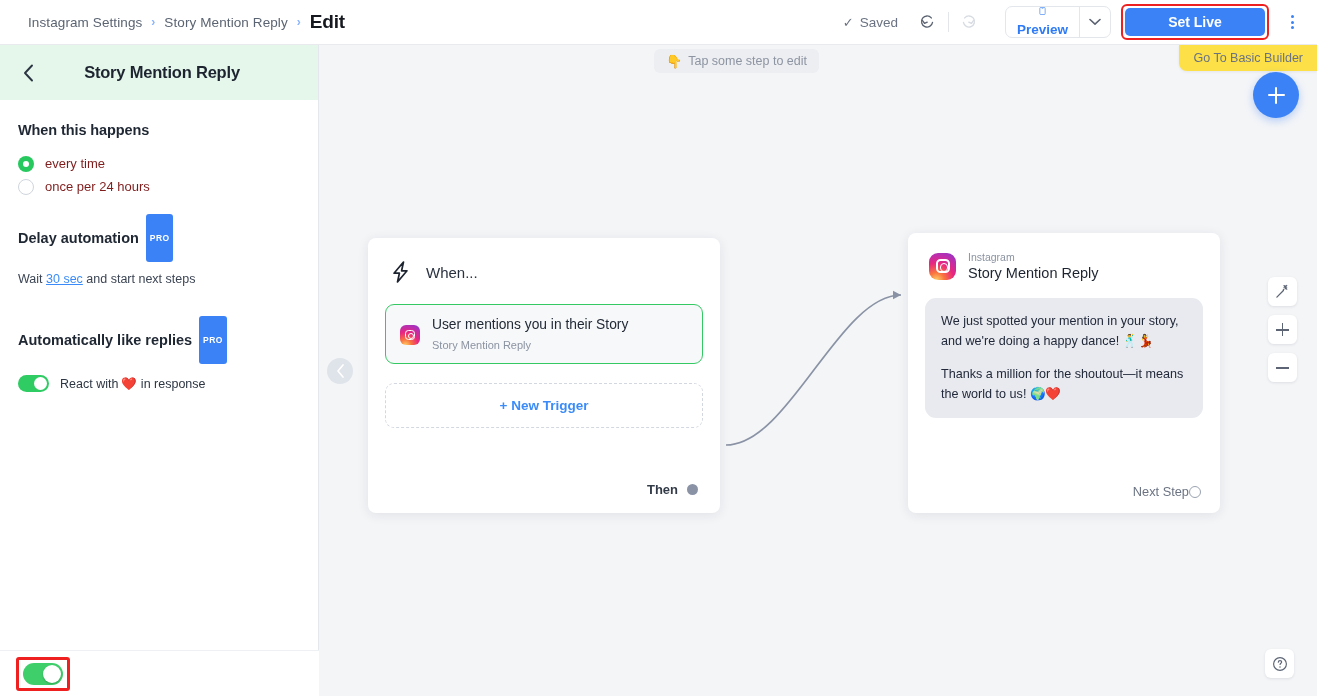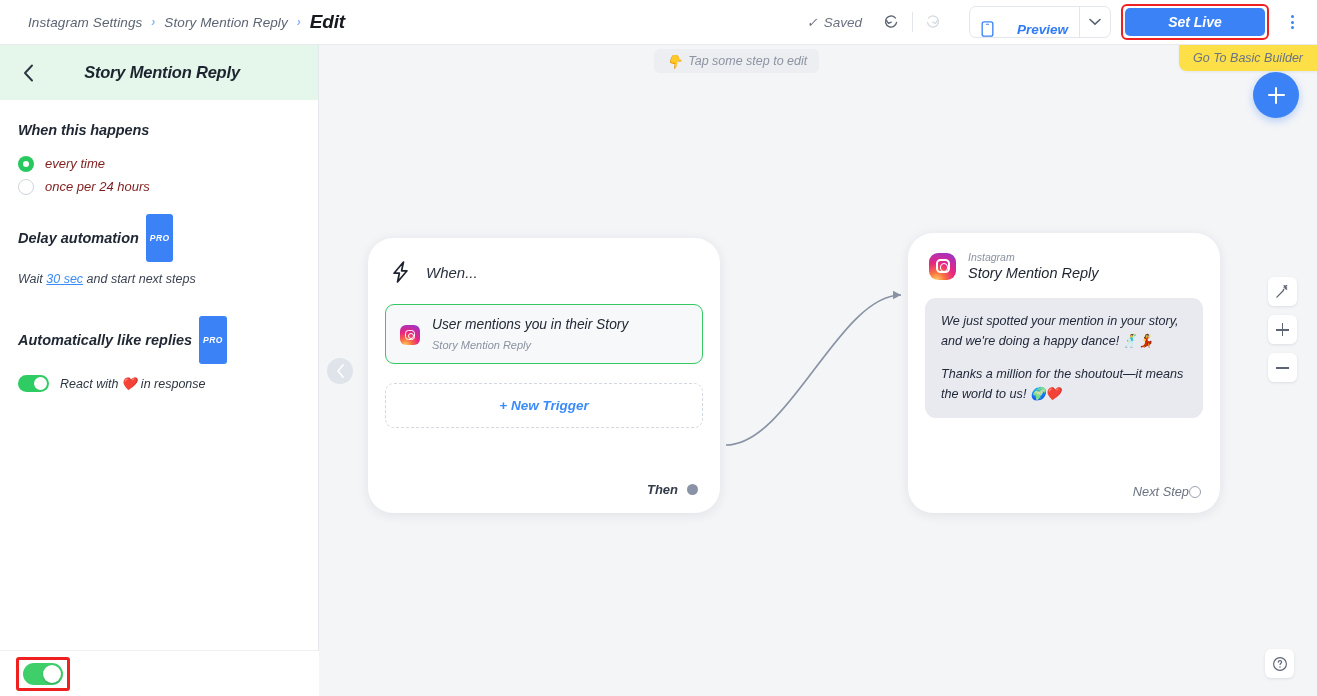--- a/index.html
+++ b/index.html
@@ -2,21 +2,21 @@
 <html><head>
 <meta charset="utf-8">
 <style>
   * { box-sizing: border-box; margin: 0; padding: 0; }
   html, body {
     width: 1317px; height: 696px;
     font-family: "Liberation Sans", sans-serif;
     background: #ffffff;
     overflow: hidden;
   }
-  #app { position: relative; width: 1169px; height: 696px; font-style: italic; }
+  #app { position: relative; width: 1169px; height: 696px; }
 
   
   .topbar {
     position: absolute; left: 0; top: 0; width: 1317px; height: 45px;
     background: #ffffff; border-bottom: 1px solid #e8eaee;
     display: flex; align-items: center;
   }
   .breadcrumb { display: flex; align-items: center; margin-left: 28px; gap: 9px; }
   .bc-item { font-size: 13.5px; color: #5b6472; letter-spacing: .1px; }
   .bc-sep { font-size: 12px; color: #8ab4ff; font-weight: 700; }
@@ -29,21 +29,21 @@
     width: 30px; height: 30px; display: flex; align-items: center; justify-content: center;
     border-radius: 6px; background: transparent;
   }
   .vdiv { width: 1px; height: 20px; background: #e2e5ea; margin: 0 4px; }
 
   .previewgrp {
     display: flex; align-items: center; margin-left: 22px;
     border: 1px solid #e3e6eb; border-radius: 7px; background: #fff; height: 32px;
     overflow: hidden;
   }
-  .previewbtn { display: flex; align-items: flex-end; gap: 23px; padding: 0 11px 0 11px; height: 100%; }
+  .previewbtn { display: flex; align-items: center; gap: 7px; padding: 0 11px 0 11px; height: 100%; flex-direction: column; }
   .previewbtn span { font-size: 13.5px; color: #2f7bf6; font-weight: 600; }
   .pvdiv { width: 1px; height: 32px; background: #e3e6eb; }
   .caretbtn { width: 30px; height: 100%; display: flex; align-items: center; justify-content: center; }
 
   .setlive-wrap {
     margin-left: 10px; position: relative;
     border: 2.5px solid #ef2020; border-radius: 6px; padding: 2px;
   }
   .setlive {
     width: 140px; height: 28px; border-radius: 5px; background: #3b82f6;
@@ -159,21 +159,21 @@
     box-shadow: 0 1px 3px rgba(20,30,60,.10);
   }
 
   .collapse {
     position: absolute; left: 8px; top: 313px; width: 26px; height: 26px; border-radius: 50%;
     background: #dfe3ea; display: flex; align-items: center; justify-content: center;
   }
 
   
   .node {
-    position: absolute; background: #fff; border-radius: 25px;
+    position: absolute; background: #fff; border-radius: 8px;
     box-shadow: 0 2px 12px rgba(25,35,60,.09);
   }
   .node-when { left: 49px; top: 193px; width: 352px; height: 275px; }
   .when-head { display: flex; align-items: center; gap: 14px; padding: 22px 0 0 22px; }
   .when-head span { font-size: 15px; color: #2a3240; }
 
   .trigger {
     margin: 20px 17px 0 17px; border: 1.3px solid #35c963; border-radius: 9px;
     background: #f7f8fa; padding: 12px 14px; display: flex; align-items: center; gap: 12px;
   }

